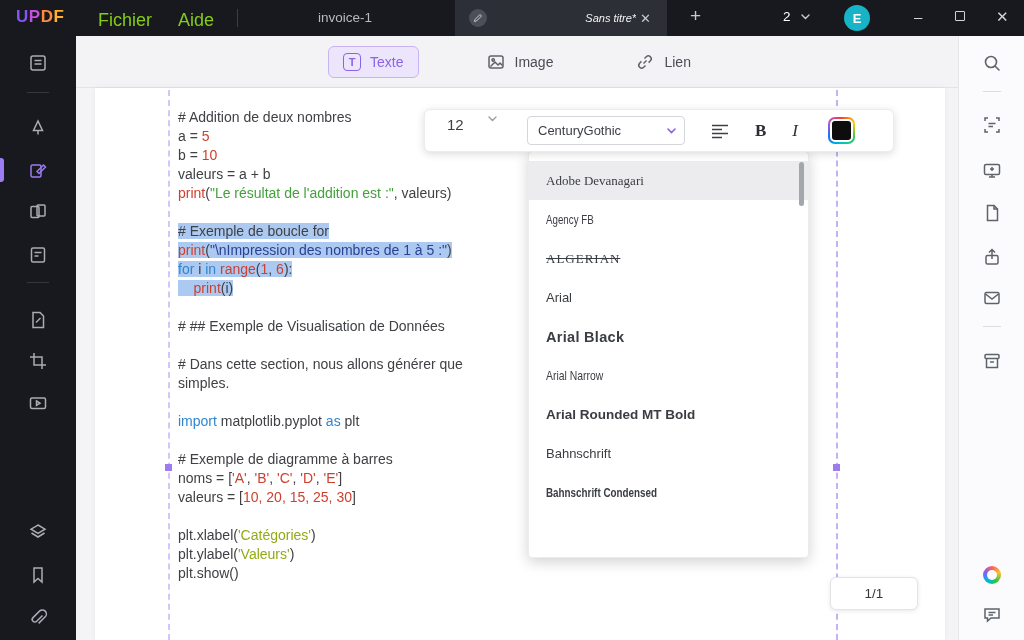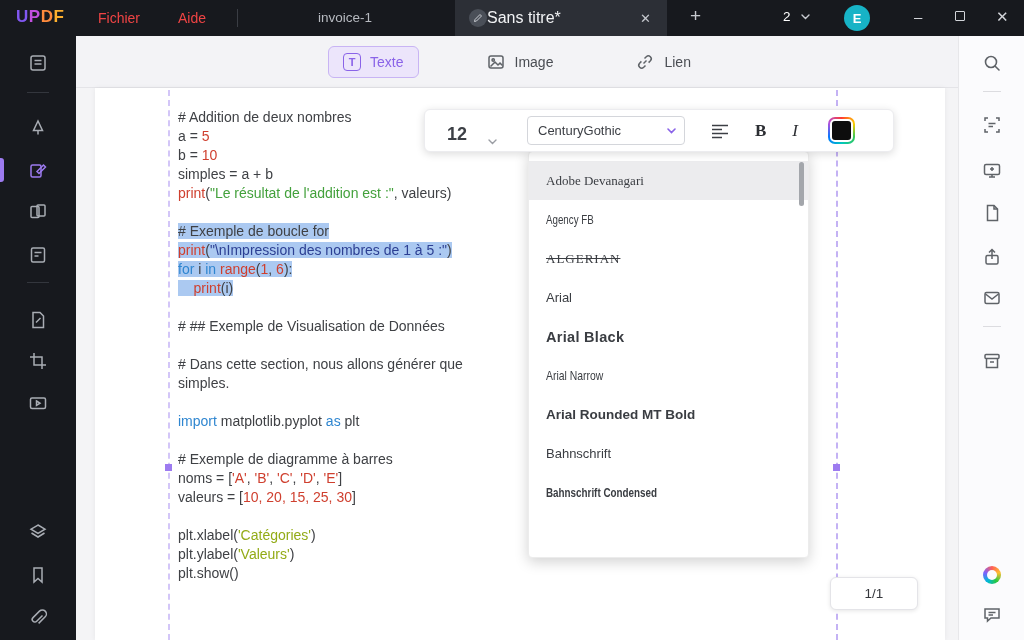--- a/index.html
+++ b/index.html
@@ -2,28 +2,28 @@
 <html><head>
 <meta charset="utf-8">
 <style>
   * { margin:0; padding:0; box-sizing:border-box; }
   html,body { width:1024px; height:640px; overflow:hidden; font-family:"Liberation Sans", sans-serif; background:#fff; }
   #app { position:relative; width:1024px; height:640px; }
 
   
   .titlebar { position:absolute; top:0; left:0; width:1024px; height:36px; background:#17191e; z-index:50; }
   .logo { position:absolute; left:16px; top:7px; font-size:17px; font-weight:bold; letter-spacing:.5px; }
-  .menu-item { position:absolute; top:10px; color:#ef4444; font-size:14px; cursor:default; }
+  .menu-item { position:absolute; top:10px; color:#84cc16; font-size:18px; cursor:default; }
   .menu-fichier { left:98px; }
   .menu-aide { left:178px; }
   .tb-sep { position:absolute; left:237px; top:9px; width:1px; height:18px; background:#3a3d44; }
   .tab-inactive { position:absolute; left:285px; top:10px; width:120px; text-align:center; color:#b7bac0; font-size:13.5px; }
   .tab-active { position:absolute; left:455px; top:0; width:212px; height:36px; background:#2c2f36; display:flex; align-items:center; padding:0 12px 0 14px; }
   .tab-doc-icon { width:18px; height:18px; border-radius:50%; background:#4a4f58; display:flex; align-items:center; justify-content:center; flex:0 0 auto; }
-  .tab-active-label { flex:1; text-align:left; color:#f2f3f5; font-size:16px; white-space:nowrap; overflow:hidden; }
+  .tab-active-label { flex:1; text-align:right; color:#f2f3f5; font-size:11px; white-space:nowrap; overflow:hidden;font-style:italic; }
   .tab-close { color:#c6c9cf; font-size:13px; padding:2px 4px; cursor:pointer; }
   .new-tab { position:absolute; left:684px; top:5px; color:#c6c9cf; font-size:19px; padding:0 6px; }
   .tab-count { position:absolute; left:783px; top:9px; color:#fff; font-size:13.5px; }
   .tab-count-chevron { position:absolute; left:801px; top:14px; color:#c8cbd1; }
   .avatar { position:absolute; left:844px; top:5px; width:26px; height:26px; border-radius:50%; display:flex; align-items:center; justify-content:center; color:#fff; font-size:13px; font-weight:bold; }
   .win-btn { position:absolute; top:8px; color:#d2d4d9; font-size:15px; padding:0 6px; }
   .win-min { left:908px; }
   .win-max-wrap { left:949px; top:11px; position:absolute; padding:0 6px; }
   .win-max-box { display:block; width:10px; height:10px; border:1.3px solid #d2d4d9; border-radius:1px; }
   .win-close { left:990px; }
@@ -62,21 +62,21 @@
   .seg-n { color:#2c3f93; }
 
   
   .dash-v { position:absolute; top:90px; height:550px; width:0; border-left:2px dashed #c4b2f4; z-index:4; }
   .dash-left { left:168px; border-left-color:#d3c6f8; }
   .dash-right { left:836px; }
   .sel-handle { position:absolute; width:7px; height:7px; background:#9d7bf0; z-index:6; }
 
   
   .format-bar { position:absolute; left:424px; top:109px; width:470px; height:43px; background:#fff; border:1px solid #ececef; border-radius:6px; box-shadow:0 2px 8px rgba(0,0,0,.14); display:flex; align-items:center; padding:0 14px 0 18px; gap:26px; z-index:30; }
-  .size-select { display:flex; align-items:flex-end; justify-content:space-between; width:58px; height:29px; padding:0 4px; color:#3c3f45; font-size:18px;font-weight:bold; }
+  .size-select { display:flex; align-items:flex-start; justify-content:space-between; width:58px; height:29px; padding:0 4px; color:#3c3f45; font-size:15px; }
   .size-select .chev { color:#9a9da3; }
   .font-select { display:flex; align-items:center; justify-content:space-between; width:158px; height:29px; border:1px solid #d4d6db; border-radius:4px; padding:0 8px 0 10px; font-size:13px; color:#3c3f45; }
   .font-select .chev { color:#8a63e8; }
   .fmt-icon { color:#3c3f45; display:flex; align-items:center; }
   .bold-btn { font-family:"Liberation Serif", serif; font-weight:700; font-size:17px; color:#2c2e33; }
   .italic-btn { font-family:"Liberation Serif", serif; font-style:italic; font-size:17px; color:#2c2e33; }
   .color-swatch { width:27px; height:27px; border-radius:7px; background:conic-gradient(#ff3b30,#ffcc00,#34c759,#00c7be,#007aff,#af52de,#ff3b30); position:relative; margin-left:4px; }
   .color-swatch::after { content:""; position:absolute; inset:2px; background:#0d0d0d; border:2px solid #fff; border-radius:5px; }
 
   
@@ -288,21 +288,21 @@
             </svg>
         </span>
         <span>Lien</span>
       </div>
     </div>
     <div class="page">
       <div class="code-block">
           <div class="code-line"><span><span class="seg-d"># Addition de deux nombres</span></span></div>
           <div class="code-line"><span><span class="seg-d">a = </span><span class="seg-r">5</span></span></div>
           <div class="code-line"><span><span class="seg-d">b = </span><span class="seg-r">10</span></span></div>
-          <div class="code-line"><span><span class="seg-d">simples = a + b</span></span></div>
+          <div class="code-line"><span><span class="seg-d">valeurs = a + b</span></span></div>
           <div class="code-line"><span><span class="seg-r">print</span><span class="seg-d">(</span><span class="seg-g">"Le résultat de l'addition est :"</span><span class="seg-d">, valeurs)</span></span></div>
           <div class="code-line"><span></span></div>
           <div class="code-line"><span class="hl"><span class="seg-d"># Exemple de boucle for</span></span></div>
           <div class="code-line"><span class="hl"><span class="seg-r">print</span><span class="seg-d">(</span><span class="seg-n">"\nImpression des nombres de 1 à 5 :"</span><span class="seg-d">)</span></span></div>
           <div class="code-line"><span class="hl"><span class="seg-b">for</span><span class="seg-d"> i </span><span class="seg-b">in</span><span class="seg-d"> </span><span class="seg-r">range</span><span class="seg-d">(</span><span class="seg-r">1</span><span class="seg-d">, </span><span class="seg-r">6</span><span class="seg-d">):</span></span></div>
           <div class="code-line"><span class="hl"><span class="seg-d">    </span><span class="seg-r">print</span><span class="seg-d">(i)</span></span></div>
           <div class="code-line"><span></span></div>
           <div class="code-line"><span><span class="seg-d"># ## Exemple de Visualisation de Données</span></span></div>
           <div class="code-line"><span></span></div>
           <div class="code-line"><span><span class="seg-d"># Dans cette section, nous allons générer que</span></span></div>

